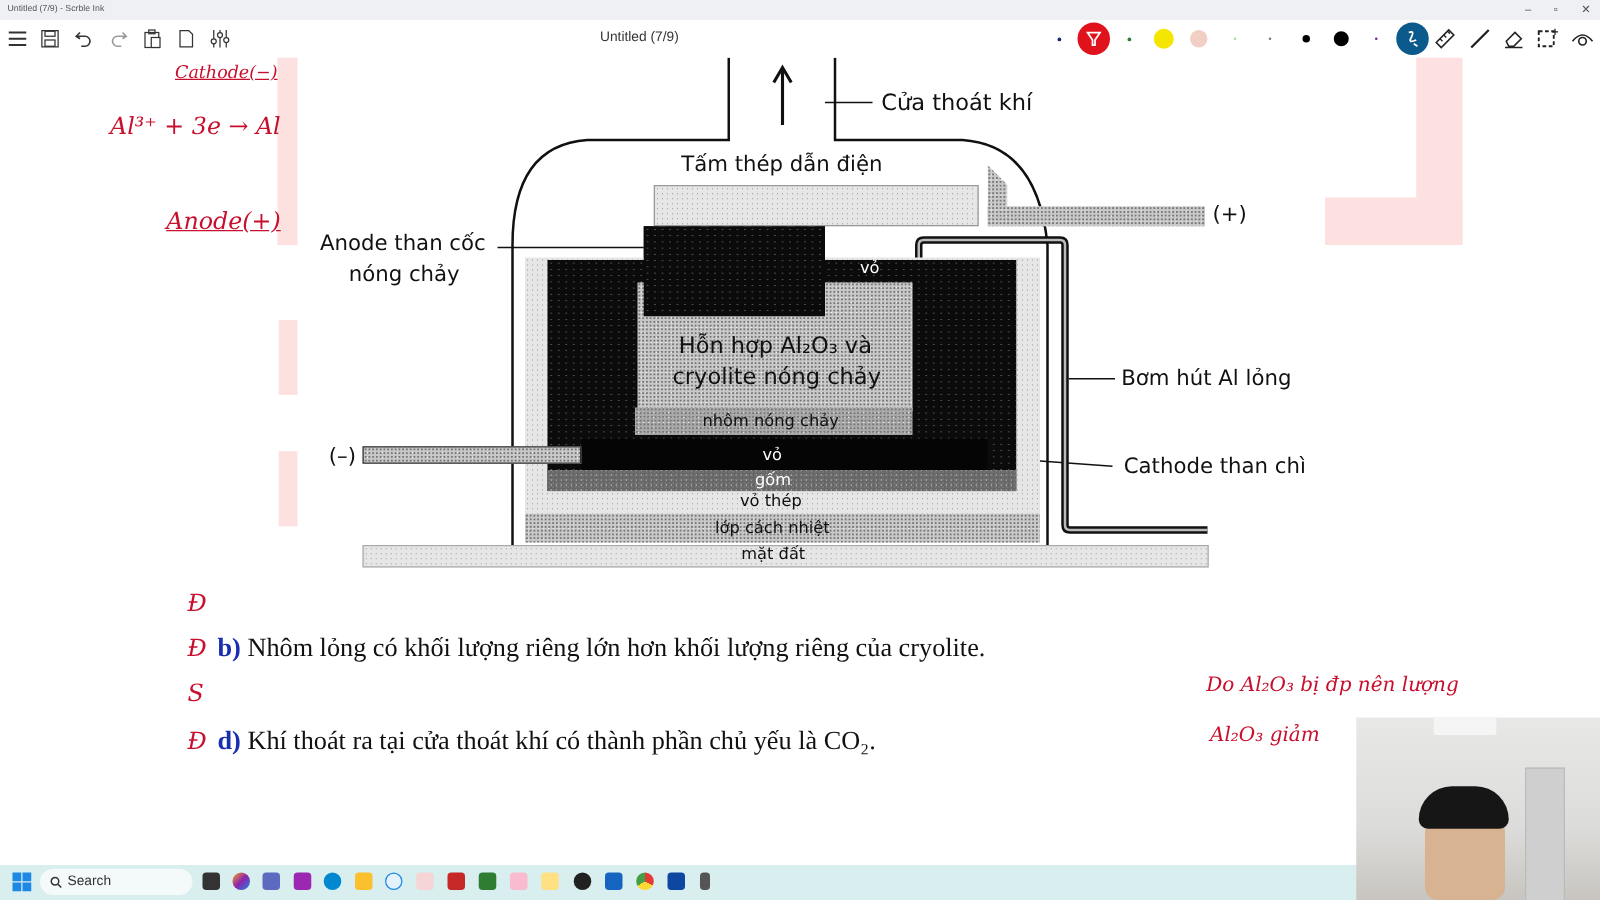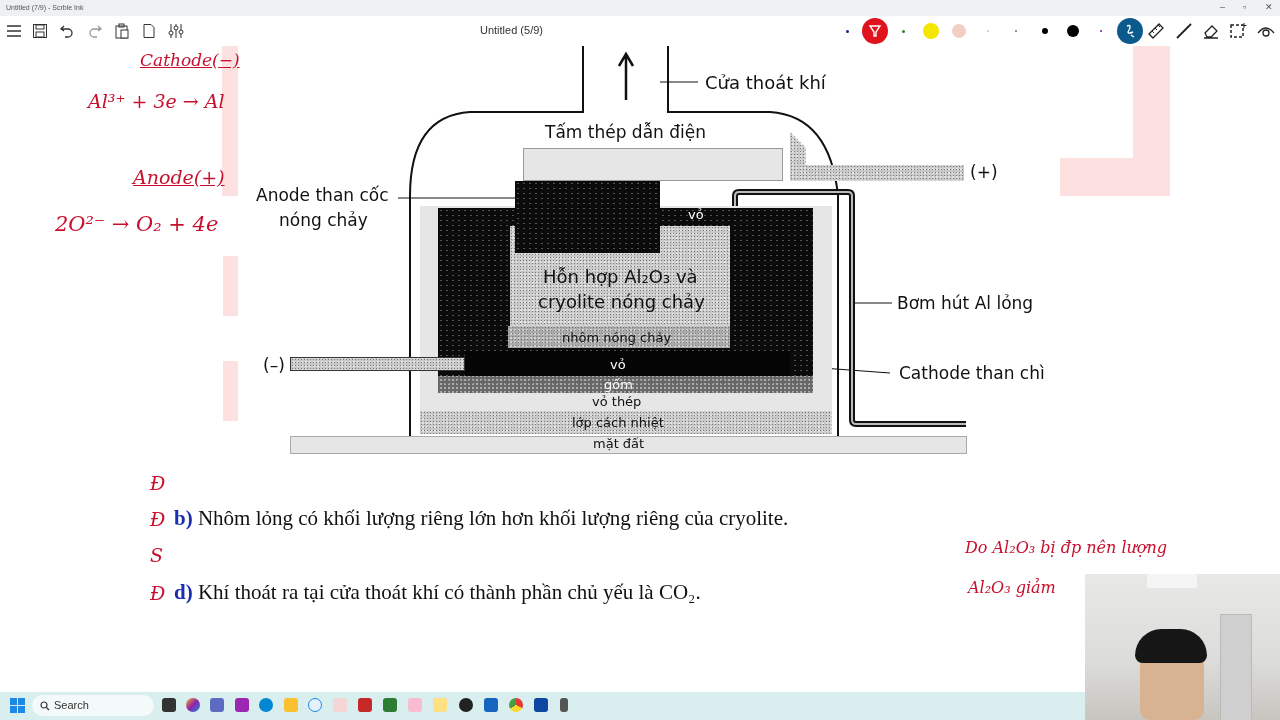--- a/index.html
+++ b/index.html
@@ -73,21 +73,21 @@
     </div>
   <div class="tb-icon" style="left:166px">
     <svg width="16" height="16">
         <path d="M3 1v14M8 1v14M13 1v14" stroke="#333"></path>
         <circle cx="3" cy="10" r="2" fill="#fff" stroke="#333"></circle>
         <circle cx="8" cy="5" r="2" fill="#fff" stroke="#333"></circle>
         <circle cx="13" cy="9" r="2" fill="#fff" stroke="#333"></circle>
       </svg>
     </div>
 
-  <span class="doc-title">Untitled (5/9)</span>
+  <span class="doc-title">Untitled (7/9)</span>
 
   <span class="dot" style="left:846px;top:14px;width:3px;height:3px;background:#1a237e"></span>
   <div class="dot" style="left:862px;top:2px;width:26px;height:26px;background:#e0121b;display:flex;align-items:center;justify-content:center">
     <svg width="14" height="14">
         <path d="M2 2 H12 L8 8 V12 H6 V8 Z" fill="none" stroke="#fff" stroke-width="1.4"></path>
       </svg>
   </div>
   <span class="dot" style="left:902px;top:14px;width:3px;height:3px;background:#2e7d32"></span>
   <span class="dot" style="left:923px;top:7px;width:16px;height:16px;background:#f5e600"></span>
   <span class="dot" style="left:952px;top:8px;width:14px;height:14px;background:#f2cfc4"></span>
@@ -133,24 +133,23 @@
 </div>
 
 <div class="canvas">
 
   <div class="hl" style="left:222px;top:0;width:16px;height:150px"></div>
   <div class="hl" style="left:223px;top:210px;width:15px;height:60px"></div>
   <div class="hl" style="left:223px;top:315px;width:15px;height:60px"></div>
   <div class="hl" style="left:1133px;top:0;width:37px;height:150px"></div>
   <div class="hl" style="left:1060px;top:112px;width:110px;height:38px"></div>
 
-  <div class="ink" style="left:140px;top:4px;font-size:17px;text-decoration:underline">Cathode(−)</div>
+  <div class="ink" style="left:140px;top:4px;font-size:14px;text-decoration:underline">Cathode(−)</div>
   <div class="ink" style="left:88px;top:44px;font-size:19px">Al³⁺ + 3e → Al</div>
   <div class="ink" style="left:133px;top:120px;font-size:19px;text-decoration:underline">Anode(+)</div>
-  <div class="ink" style="left:55px;top:166px;font-size:21px">2O²⁻ → O₂ + 4e</div>
   <div class="ink" style="left:965px;top:492px;font-size:16px">Do Al₂O₃ bị đp nên lượng</div>
   <div class="ink" style="left:968px;top:532px;font-size:16px">Al₂O₃ giảm</div>
 
   <div style="position:absolute;left:0;top:0;width:1280px;height:420px;">
     <svg width="1280" height="420" style="position:absolute;left:0;top:0">
 
       <path d="M583 0 V66 H470 Q410 70 410 150 V392" fill="none" stroke="#111" stroke-width="2"></path>
       <path d="M668 0 V66 H770 Q830 70 838 150 V392" fill="none" stroke="#111" stroke-width="2"></path>
 
       <path d="M626 54 V10 M619 20 L626 8 L633 20" fill="none" stroke="#111" stroke-width="2.5"></path>

